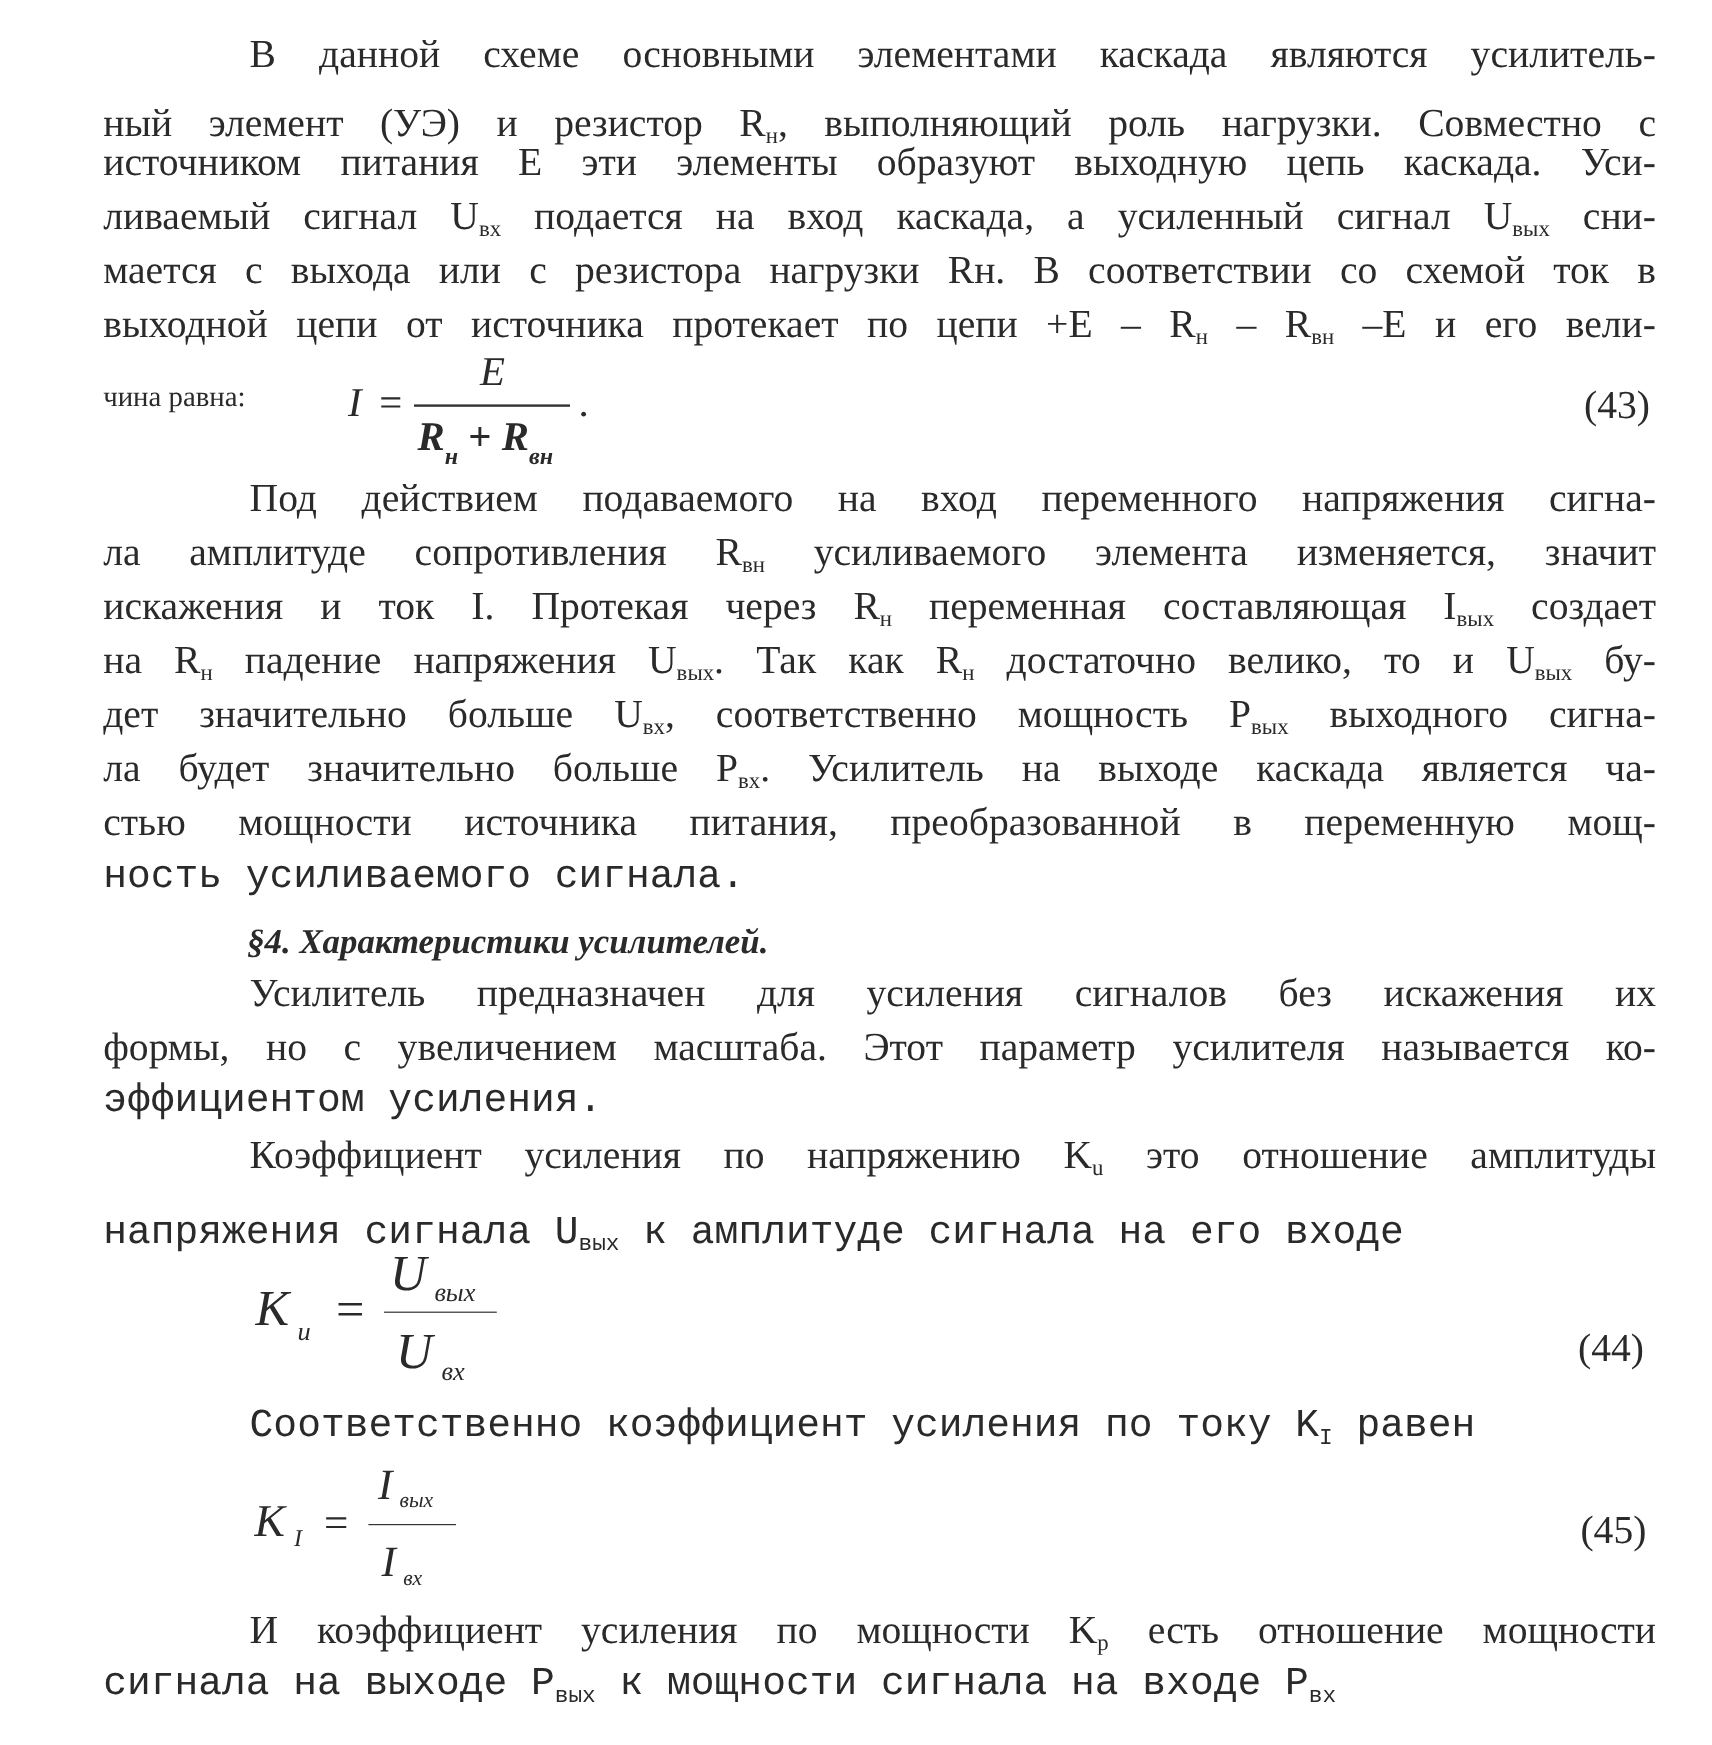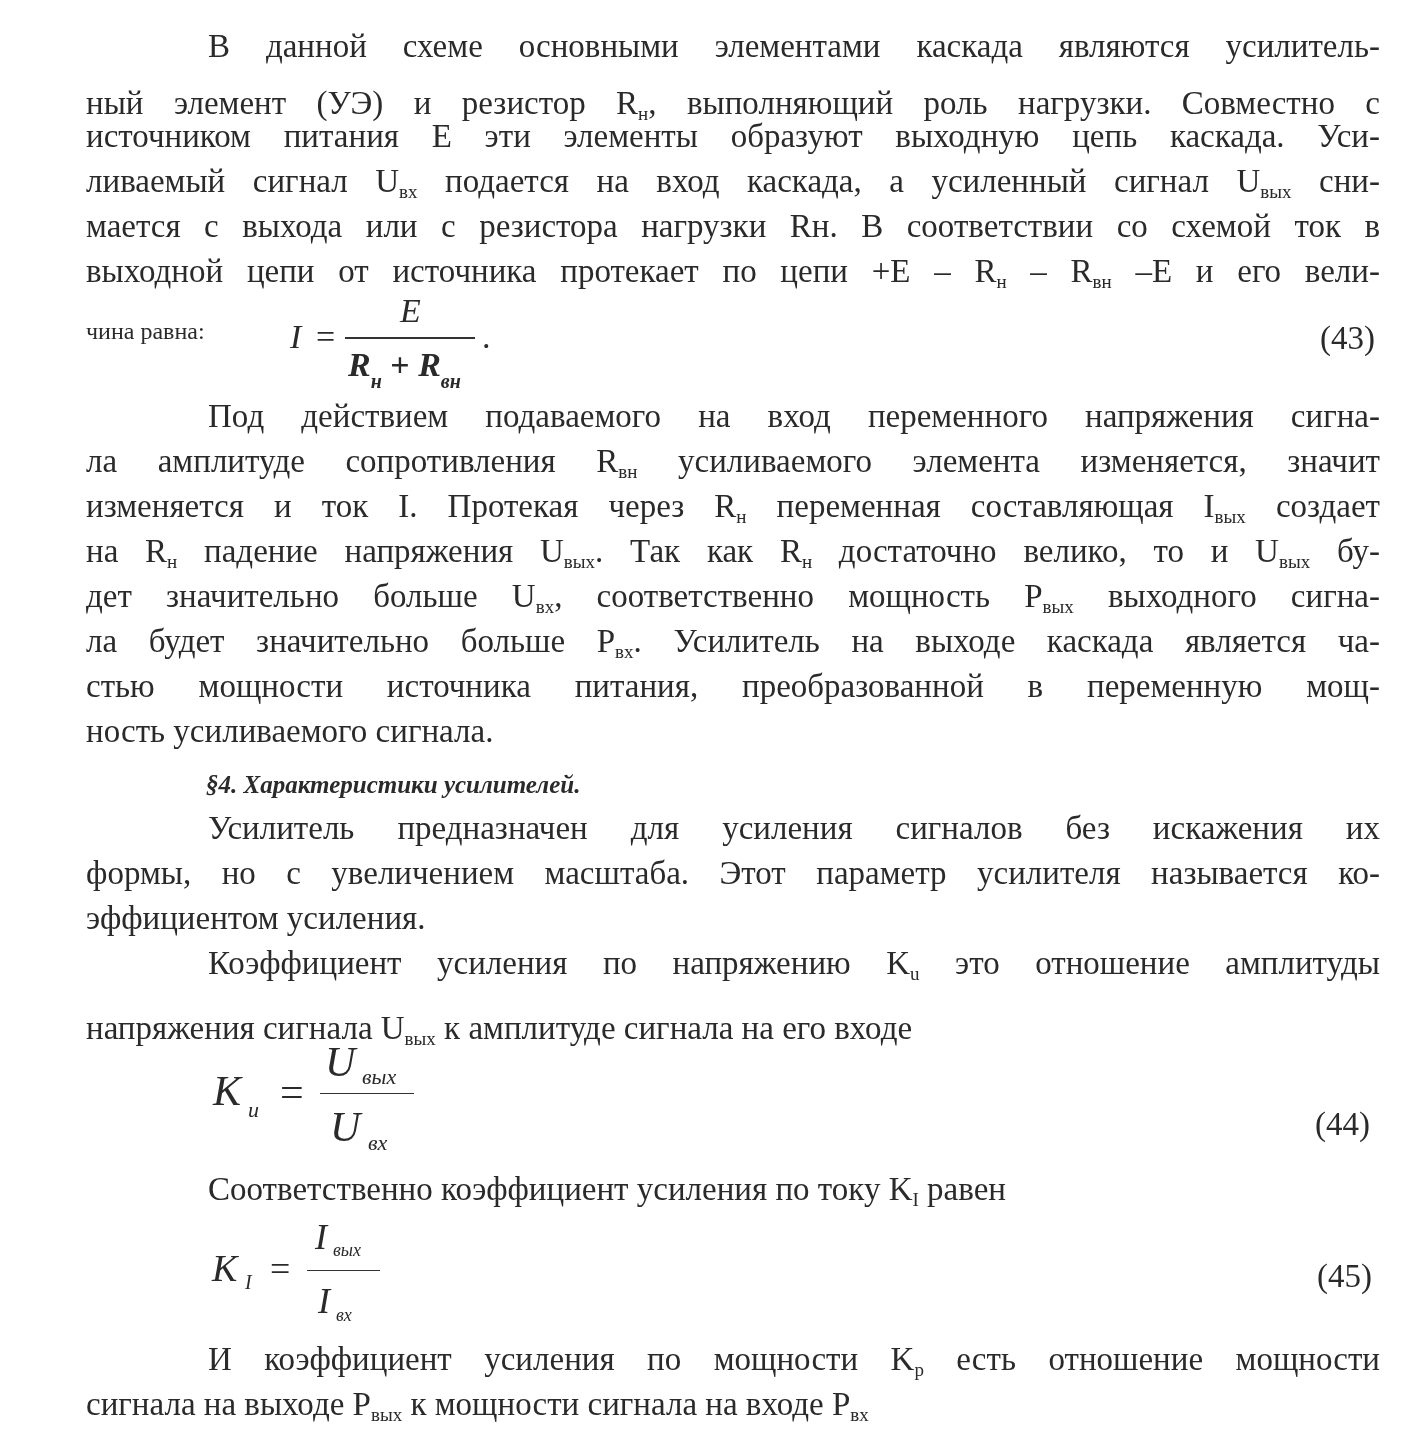--- a/index.html
+++ b/index.html
@@ -6,26 +6,26 @@
   body {
     width: 1427px; height: 1454px; position: relative; overflow: hidden;
     font-family: "Liberation Serif", "DejaVu Serif", serif;
     color: #2a2a2a;
   }
   .line {
     position: absolute; left: 86px; width: 1294px;
     font-size: 33px; line-height: 44px; white-space: nowrap;
     text-align: justify; text-align-last: justify;
   }
-  .line.last { text-align-last: left; }
+  .line.last { text-align-last: left; font-family: Liberation Mono, monospace; }
   .ind { left: 208px; width: 1172px; }
   sub { font-size: 19px; vertical-align: -6px; line-height: 0; }
   .heading {
     position: absolute; left: 206px; top: 762px;
-    font-size: 25px; font-weight: bold; font-style: italic; line-height: 46px;
+    font-size: 29px; font-weight: bold; font-style: italic; line-height: 46px;
   }
   .eqnum { position: absolute; right: 52px; font-size: 33px; }
   .math { font-style: italic; position: absolute; }
   .bar { position: absolute; height: 2px; background: #333; }
   .mi { font-style: italic; }
   .msub { font-style: italic; font-size: 20px; }
 </style>
 </head>
 <body>
 
@@ -42,21 +42,21 @@
   <span style="position:absolute;left:316px;top:318px;font-size:34px;">=</span>
   <span class="math" style="left:400px;top:292px;font-size:34px;">E</span>
   <div class="bar" style="left:345px;top:337px;width:130px;"></div>
   <span style="position:absolute;left:348px;top:346px;font-size:34px;font-weight:bold;"><span class="mi">R</span><span class="msub" style="position:relative;top:12px;">н</span> <span>+</span> <span class="mi">R</span><span class="msub" style="position:relative;top:12px;">вн</span></span>
   <span style="position:absolute;left:482px;top:318px;font-size:34px;">.</span>
   <span class="eqnum" style="top:320px;">(43)</span>
 </div>
 
 <div class="line ind" style="top:394px">Под действием подаваемого на вход переменного напряжения сигна-</div>
 <div class="line" style="top:439px"><span>ла амплитуде сопротивления R</span><sub>вн</sub><span> усиливаемого элемента изменяется, значит</span></div>
-<div class="line" style="top:484px"><span>изменяется и ток I. Протекая через R</span><sub>н</sub><span> переменная составляющая I</span><sub>вых</sub><span> создает</span></div>
+<div class="line" style="top:484px"><span>искажения и ток I. Протекая через R</span><sub>н</sub><span> переменная составляющая I</span><sub>вых</sub><span> создает</span></div>
 <div class="line" style="top:529px"><span>на R</span><sub>н</sub><span> падение напряжения U</span><sub>вых</sub><span>. Так как R</span><sub>н</sub><span> достаточно велико, то и U</span><sub>вых</sub><span> бу-</span></div>
 <div class="line" style="top:574px"><span>дет значительно больше U</span><sub>вх</sub><span>, соответственно мощность P</span><sub>вых</sub><span> выходного сигна-</span></div>
 <div class="line" style="top:619px"><span>ла будет значительно больше P</span><sub>вх</sub><span>. Усилитель на выходе каскада является ча-</span></div>
 <div class="line" style="top:664px">стью мощности источника питания, преобразованной в переменную мощ-</div>
 <div class="line last" style="top:709px">ность усиливаемого сигнала.</div>
 
 <div class="heading">§4. Характеристики усилителей.</div>
 
 <div class="line ind" style="top:806px">Усилитель предназначен для усиления сигналов без искажения их</div>
 <div class="line" style="top:851px">формы, но с увеличением масштаба. Этот параметр усилителя называется ко-</div>

